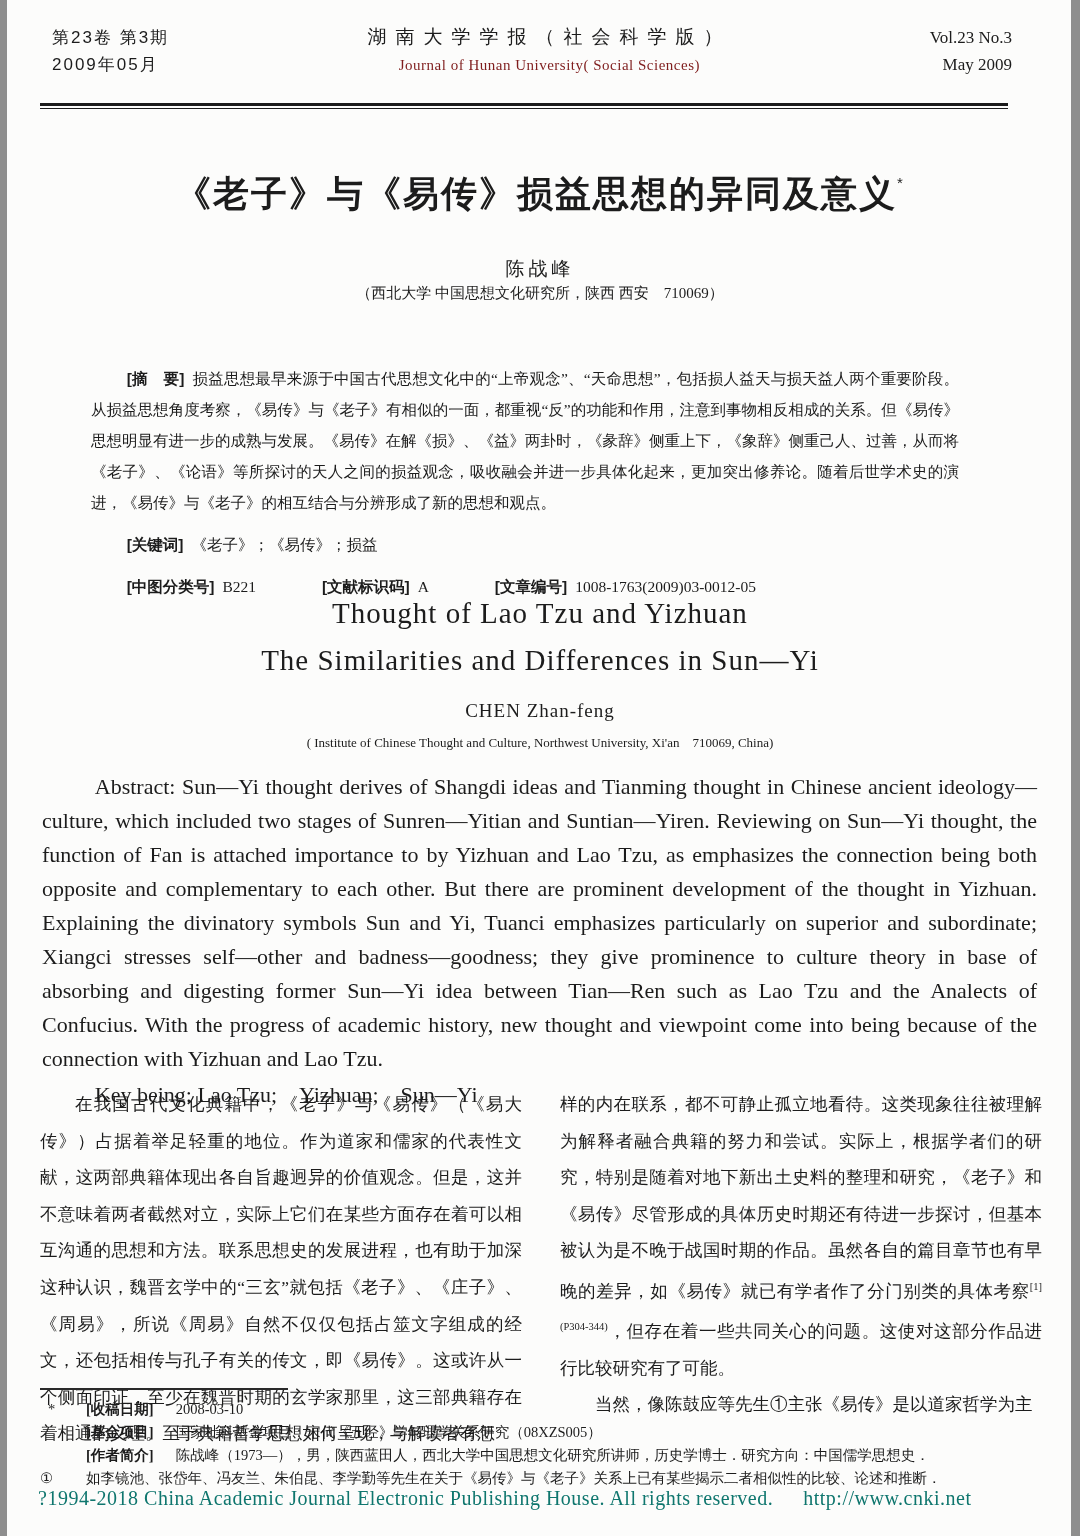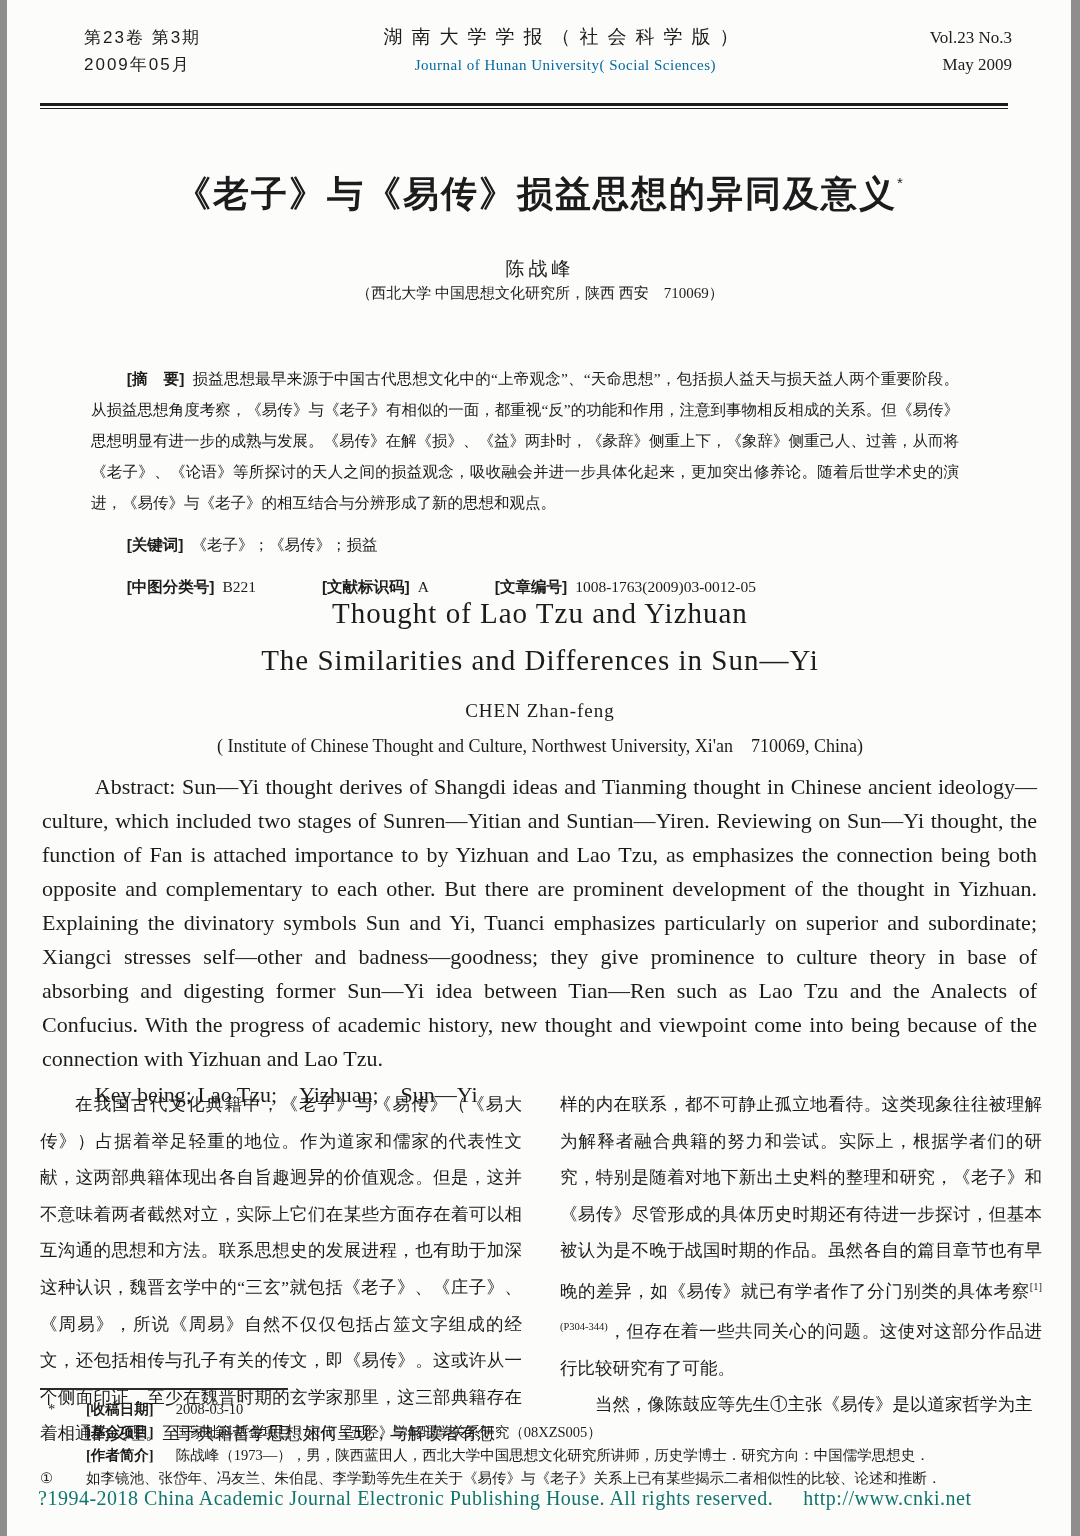--- a/index.html
+++ b/index.html
@@ -8,24 +8,24 @@
     position:relative; width:1080px; height:1536px; margin:0 auto;
     background:#fcfcfb; color:#1c1c1c; overflow:hidden;
     font-family:"Liberation Serif", serif;
   }
   .edge { position:absolute; top:0; height:1536px; background:#8e8e8e; }
   .edge-left  { left:0; width:7px; }
   .edge-right { right:0; width:9px; }
 
   
   .header { position:absolute; top:24px; left:52px; width:960px; display:flex; justify-content:space-between; }
-  .hdr-left  { font-size:17px; line-height:27px; letter-spacing:2px; font-family:"Liberation Sans",sans-serif;margin-left:32px; }
+  .hdr-left  { font-size:17px; line-height:27px; letter-spacing:2px; font-family:"Liberation Sans",sans-serif; }
   .hdr-center{ text-align:center; }
   .jname-cn  { font-size:19px; letter-spacing:9px; font-family:"Liberation Sans",sans-serif; }
-  .jname-en  { font-size:15px; margin-top:7px; letter-spacing:0.5px; color:#0369a1; }
+  .jname-en  { font-size:15px; margin-top:7px; letter-spacing:0.5px; color:#7f1d1d; }
   .hdr-right { text-align:right; font-size:17px; line-height:27px; }
   .rule-double { position:absolute; top:103px; left:40px; width:968px; height:6px;
     border-top:3px solid #1b1b1b; border-bottom:1.5px solid #1b1b1b; }
 
   
   .title-cn { position:absolute; top:170px; left:0; width:100%; text-align:center;
     font-family:"Liberation Sans",sans-serif; font-weight:700; font-size:36px; letter-spacing:2px; }
   .title-cn sup { font-size:15px; font-weight:400; vertical-align:18px; }
   .author-cn { position:absolute; top:256px; left:0; width:100%; text-align:center; font-size:19px; letter-spacing:4px; }
   .affil-cn  { position:absolute; top:284px; left:0; width:100%; text-align:center; font-size:15px; }
@@ -36,21 +36,21 @@
   .lbl { font-family:"Liberation Sans",sans-serif; font-weight:700; margin-right:8px; }
   .abstract-p  { text-indent:2.3em; }
   .keywords-p  { text-indent:2.3em; margin-top:1px; }
   .class-p     { text-indent:2.3em; margin-top:1px; }
   .gap-wide { margin-right:62px; }
 
   
   .en-head { position:absolute; top:590px; left:0; width:100%; text-align:center; }
   .en-title { font-size:29px; line-height:47px; letter-spacing:1px; }
   .en-author { font-size:19px; margin-top:16px; letter-spacing:1px; }
-  .en-affil  { font-size:18px; margin-top:12px; }
+  .en-affil  { font-size:13px; margin-top:12px; }
 
   
   .en-abstract { position:absolute; top:770px; left:42px; width:995px; font-size:22px; line-height:34px; text-align:justify; }
   .en-abstract p { margin:0; }
   .en-abstract .indent { text-indent:2.4em; }
   .en-kw { text-indent:2.4em; margin-top:2px !important; }
 
   
   .columns { position:absolute; top:1086px; left:40px; width:1002px; font-size:17.5px; line-height:36.6px; text-align:justify; }
   .col { position:absolute; top:0; }

